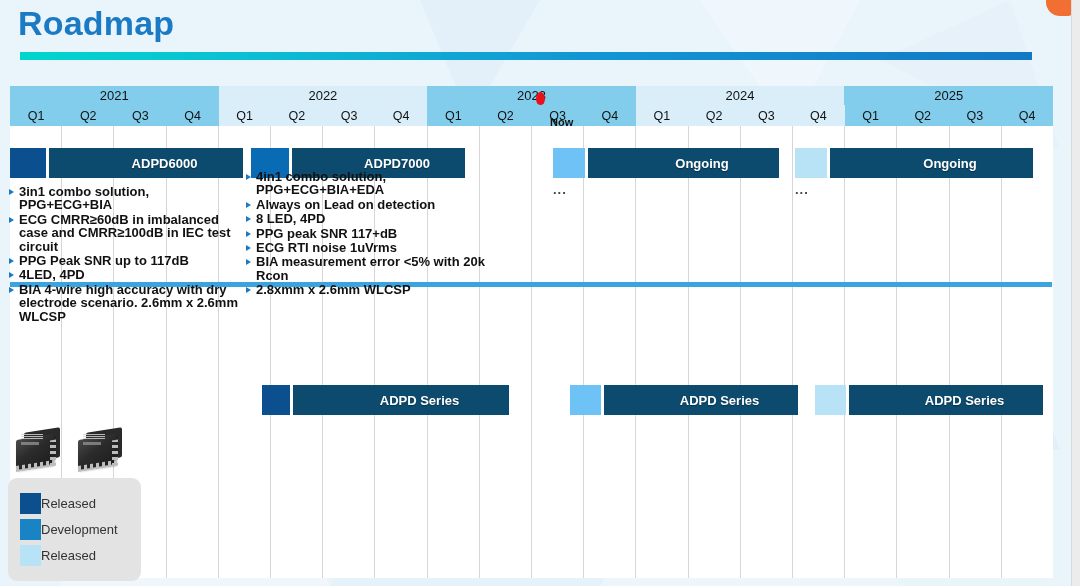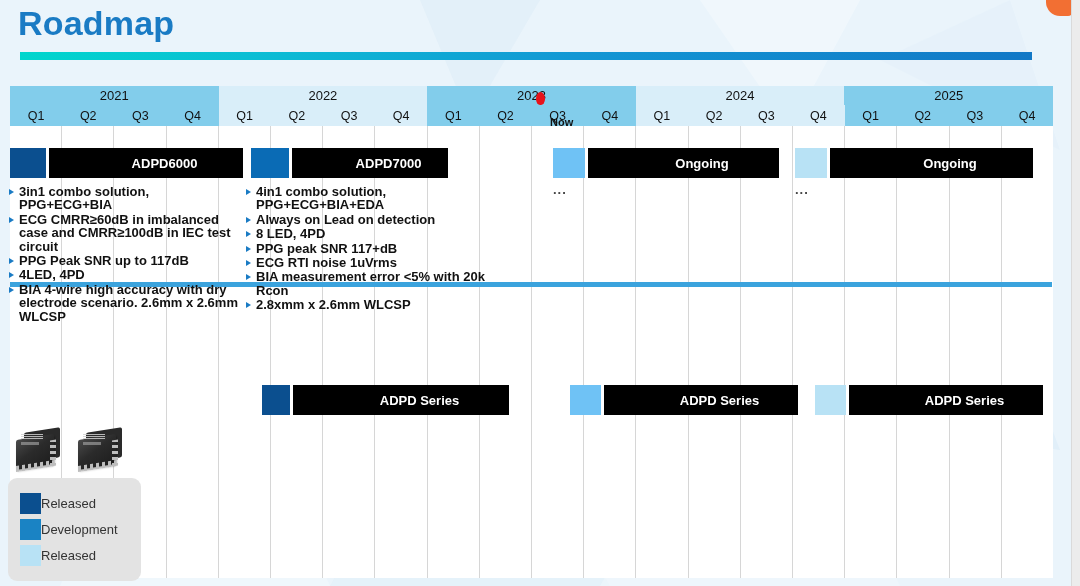--- a/index.html
+++ b/index.html
@@ -98,21 +98,21 @@
   .bar {
     position: absolute;
     height: 30px;
     display: flex;
     align-items: stretch;
     z-index: 4;
   }
   .bar .cap { flex: 0 0 auto; }
   .bar .body {
     flex: 1 1 auto;
-    background: #000000;
+    background: #0c4a6e;
     display: flex; align-items: center; justify-content: center;
     color: #ffffff; font-size: 13px; font-weight: bold;
     text-shadow: 0 1px 1px rgba(0,0,0,.35);
     margin-left: 3px;
     padding-left: 37px;
   }
   .cap-released { background: #0b4f8f; }
   .cap-development { background: #0a6bb5; }
   .cap-concept { background: #b8e2f5; }
   .cap-dev-light { background: #6fc2f5; }
@@ -281,21 +281,21 @@
         <div class="grid-col"></div>
       </div>
   </div>
 
   <div id="mid-divider"></div>
 
   <div class="bar" style="left:10px;  top:148px; width:233px;">
     <span class="cap cap-released" style="width:36px;"></span>
     <span class="body">ADPD6000</span>
   </div>
-  <div class="bar" style="left:251px; top:148px; width:197px;">
+  <div class="bar" style="left:251px; top:148px; width:214px;">
     <span class="cap cap-development" style="width:38px;"></span>
     <span class="body">ADPD7000</span>
   </div>
   <div class="bar" style="left:553px; top:148px; width:226px;">
     <span class="cap cap-dev-light" style="width:32px;"></span>
     <span class="body">Ongoing</span>
   </div>
   <div class="ellipsis" style="left:553px; top:182px;">...</div>
 
   <div class="bar" style="left:795px; top:148px; width:238px;">
@@ -304,21 +304,21 @@
   </div>
   <div class="ellipsis" style="left:795px; top:182px;">...</div>
 
   <ul class="bullets" id="feat-0" style="left:8px;  top:185px; width:236px;">
       <li>3in1 combo solution, PPG+ECG+BIA</li>
       <li>ECG CMRR≥60dB in imbalanced case and CMRR≥100dB in IEC test circuit</li>
       <li>PPG Peak SNR up to 117dB</li>
       <li>4LED, 4PD</li>
       <li>BIA 4-wire high accuracy with dry electrode scenario. 2.6mm x 2.6mm WLCSP</li>
     </ul>
-  <ul class="bullets" id="feat-1" style="left:245px; top:185px; width:250px;">
+  <ul class="bullets" id="feat-1" style="left:245px; top:170px; width:250px;">
       <li>4in1 combo solution, PPG+ECG+BIA+EDA</li>
       <li>Always on Lead on detection</li>
       <li>8 LED, 4PD</li>
       <li>PPG peak SNR 117+dB</li>
       <li>ECG RTI noise 1uVrms</li>
       <li>BIA measurement error &lt;5% with 20k Rcon</li>
       <li>2.8xmm x 2.6mm WLCSP</li>
     </ul>
 
   <div class="bar" style="left:262px; top:385px; width:247px;">

